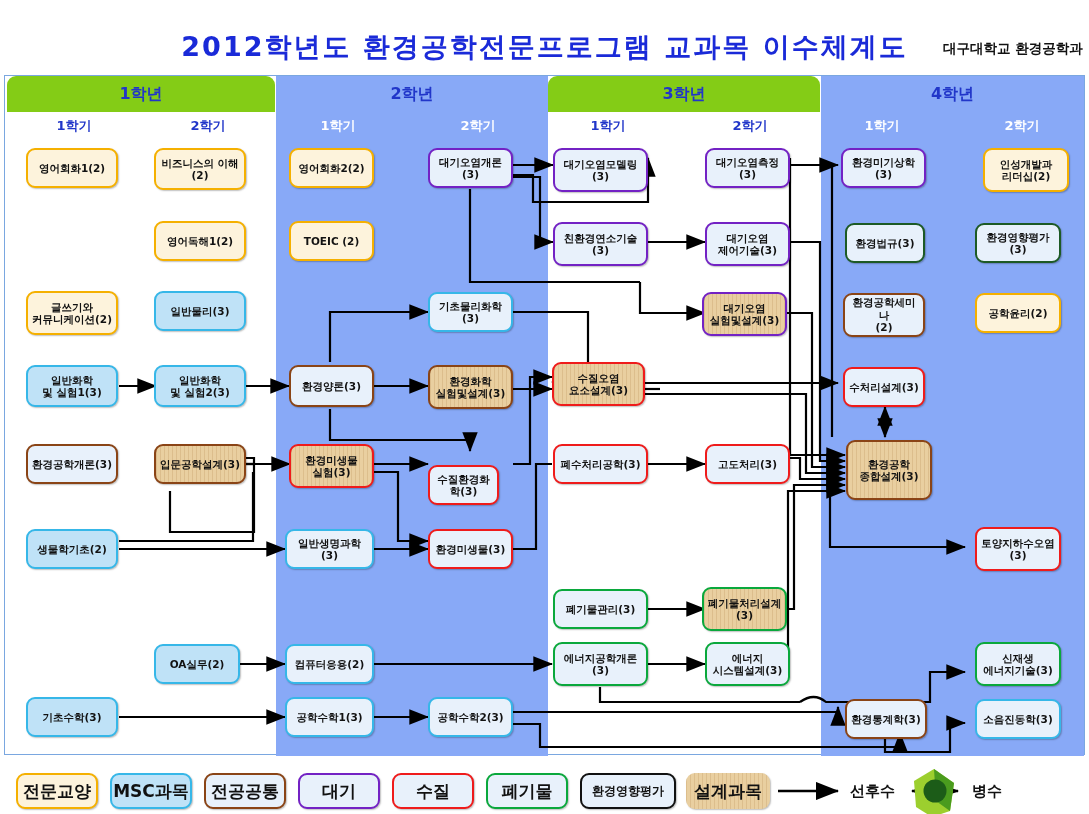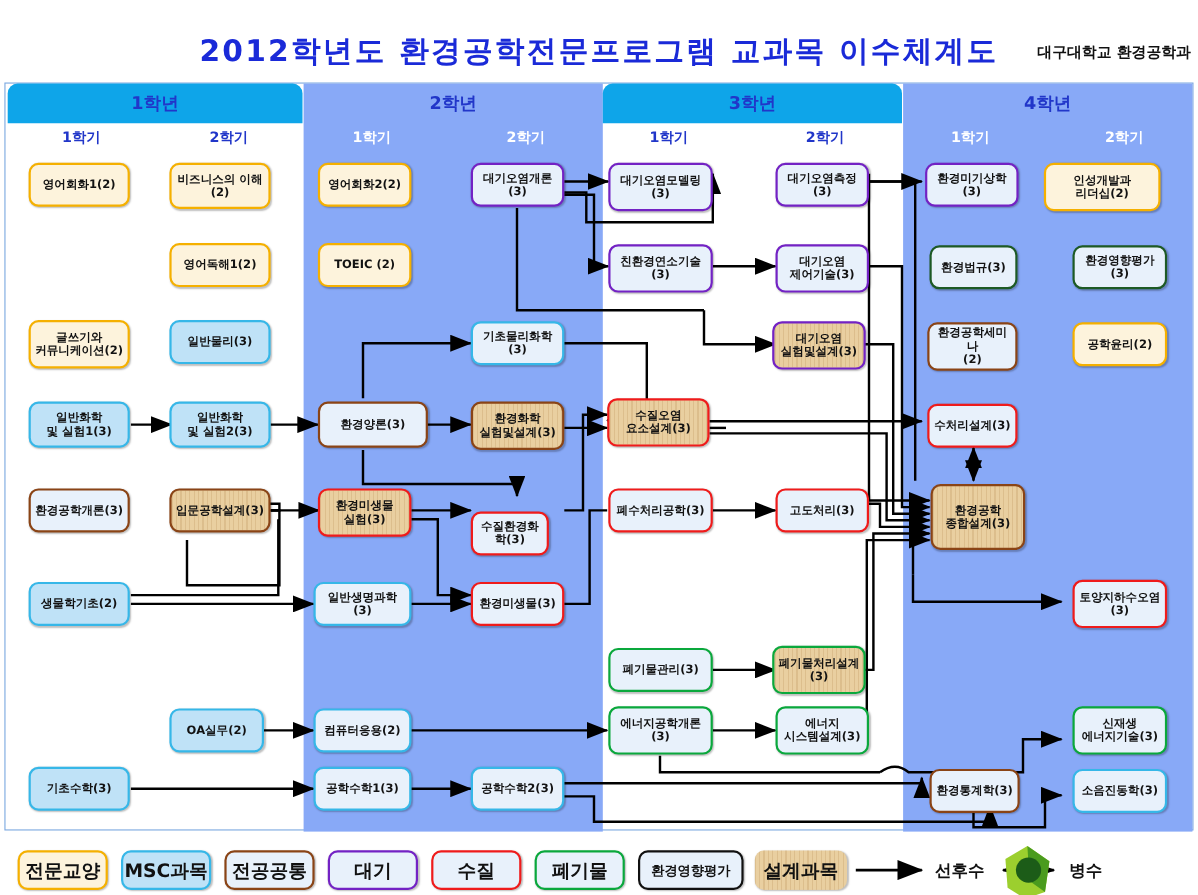--- a/index.html
+++ b/index.html
@@ -23,21 +23,21 @@
   .band{position:absolute;top:0;height:680px;background:#88a9f7;}
   #band-y2{left:271px;width:272px;}
   #band-y4{left:816px;width:263px;}
 
   
   .year-pill{
     position:absolute;top:0px;height:36px;border-radius:9px 9px 0 0;
     text-align:center;line-height:36px;font-size:16px;font-weight:bold;
     color:#1a2ad8;white-space:nowrap;
   }
-  .year-pill.filled{background:#0ea5e9;color:#2136c9;}
+  .year-pill.filled{background:#84cc16;color:#2136c9;}
   .year-pill.plain{background:transparent;color:#2136c9;}
   #year-1{left:2px;width:268px;}
   #year-2{left:271px;width:272px;}
   #year-3{left:543px;width:272px;}
   #year-4{left:816px;width:263px;}
 
   
   .sem{
     position:absolute;top:38px;height:24px;line-height:24px;
     text-align:center;font-size:13px;font-weight:bold;white-space:nowrap;
@@ -242,21 +242,21 @@
 (2)</div>
   <div class="node f-cream b-gold" style="left:154px;top:204px;width:92px;height:40px;">영어독해1(2)</div>
   <div class="node f-ltblue b-cyan" style="left:154px;top:274px;width:92px;height:40px;">일반물리(3)</div>
   <div class="node f-ltblue b-cyan" style="left:154px;top:348px;width:92px;height:42px;">일반화학
 및 실험2(3)</div>
   <div class="node f-tan b-brown" style="left:154px;top:427px;width:92px;height:40px;">입문공학설계(3)</div>
   <div class="node f-ltblue b-cyan" style="left:154px;top:627px;width:86px;height:40px;">OA실무(2)</div>
 
   <div class="node f-cream b-gold" style="left:289px;top:131px;width:85px;height:40px;">영어회화2(2)</div>
   <div class="node f-cream b-gold" style="left:289px;top:204px;width:85px;height:40px;">TOEIC (2)</div>
-  <div class="node f-paleblue b-brown" style="left:289px;top:348px;width:100px;height:42px;">환경양론(3)</div>
+  <div class="node f-paleblue b-brown" style="left:289px;top:348px;width:85px;height:42px;">환경양론(3)</div>
   <div class="node f-tan b-red" style="left:289px;top:427px;width:85px;height:44px;">환경미생물
 실험(3)</div>
   <div class="node f-paleblue b-cyan" style="left:285px;top:512px;width:89px;height:40px;">일반생명과학(3)</div>
   <div class="node f-paleblue b-cyan" style="left:285px;top:627px;width:89px;height:40px;">컴퓨터응용(2)</div>
   <div class="node f-paleblue b-cyan" style="left:285px;top:680px;width:89px;height:40px;">공학수학1(3)</div>
 
   <div class="node f-paleblue b-purple" style="left:428px;top:131px;width:85px;height:40px;">대기오염개론(3)</div>
   <div class="node f-paleblue b-cyan" style="left:428px;top:275px;width:85px;height:40px;">기초물리화학(3)</div>
   <div class="node f-tan b-brown" style="left:428px;top:348px;width:85px;height:44px;">환경화학
 실험및설계(3)</div>
@@ -288,21 +288,21 @@
 
   <div class="node f-paleblue b-purple" style="left:841px;top:131px;width:85px;height:40px;">환경미기상학(3)</div>
   <div class="node f-paleblue b-dkgreen" style="left:845px;top:206px;width:80px;height:40px;">환경법규(3)</div>
   <div class="node f-paleblue b-brown" style="left:843px;top:276px;width:82px;height:44px;">환경공학세미나
 (2)</div>
   <div class="node f-paleblue b-red" style="left:843px;top:350px;width:82px;height:40px;">수처리설계(3)</div>
   <div class="node f-tan b-brown" style="left:846px;top:423px;width:86px;height:60px;">환경공학
 종합설계(3)</div>
   <div class="node f-paleblue b-brown" style="left:845px;top:682px;width:82px;height:40px;">환경통계학(3)</div>
 
-  <div class="node f-cream b-gold" style="left:949px;top:131px;width:106px;height:44px;">인성개발과
+  <div class="node f-cream b-gold" style="left:983px;top:131px;width:86px;height:44px;">인성개발과
 리더십(2)</div>
   <div class="node f-paleblue b-dkgreen" style="left:975px;top:206px;width:86px;height:40px;">환경영향평가(3)</div>
   <div class="node f-cream b-gold" style="left:975px;top:276px;width:86px;height:40px;">공학윤리(2)</div>
   <div class="node f-paleblue b-red" style="left:975px;top:510px;width:86px;height:44px;">토양지하수오염
 (3)</div>
   <div class="node f-paleblue b-green" style="left:975px;top:625px;width:86px;height:44px;">신재생
 에너지기술(3)</div>
   <div class="node f-paleblue b-cyan" style="left:975px;top:682px;width:86px;height:40px;">소음진동학(3)</div>
 
   <div id="legend-inner" style="position:absolute;left:4px;top:743px;width:1081px;height:67px;">

